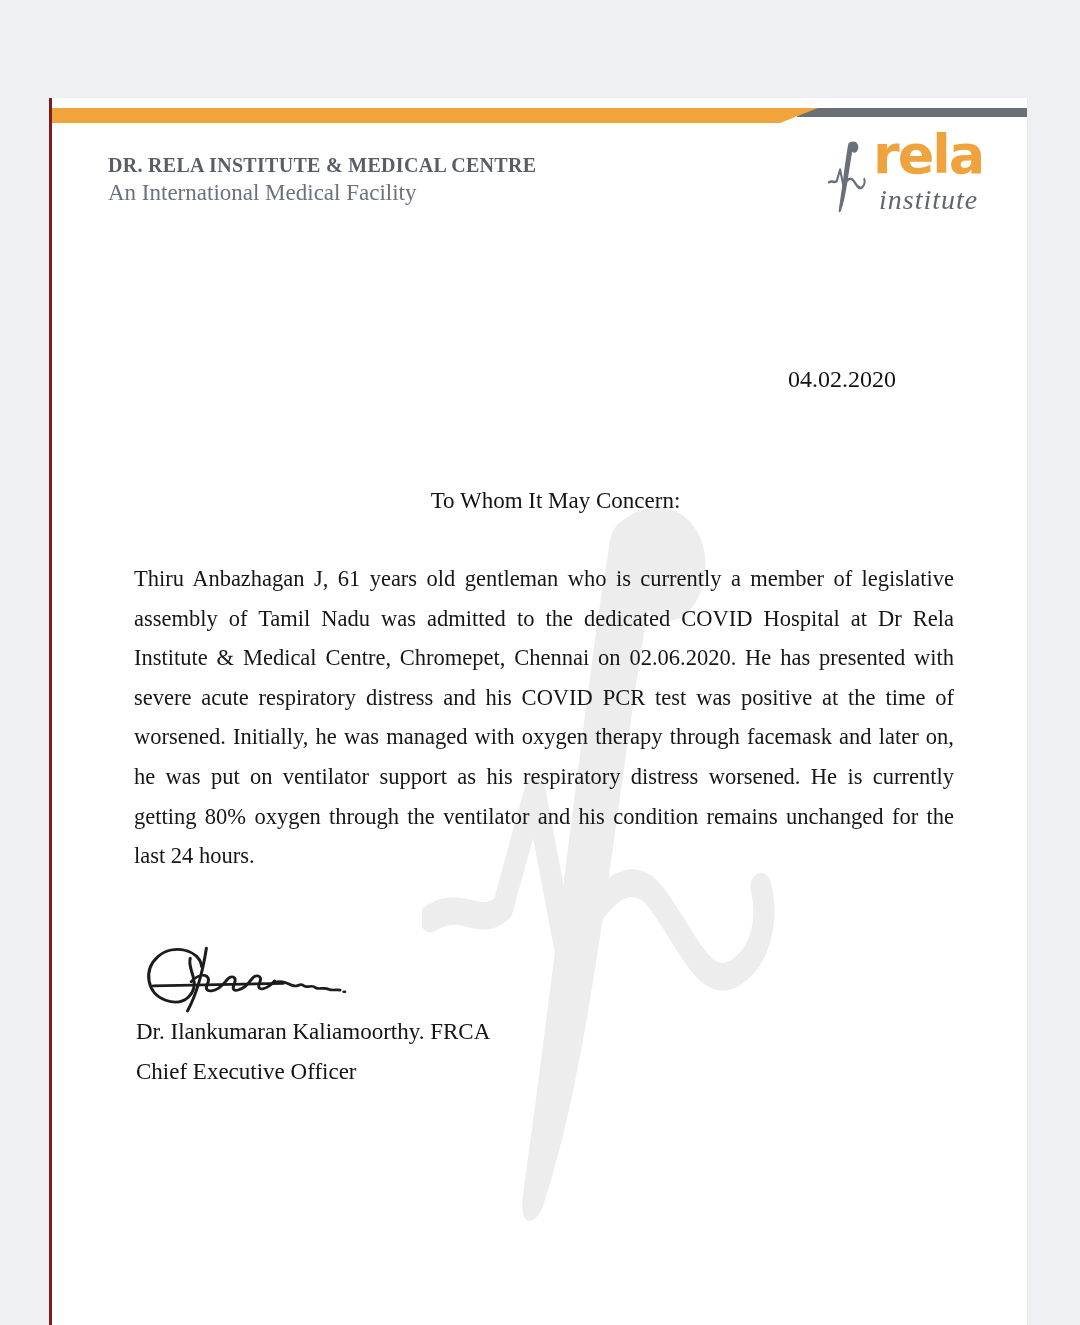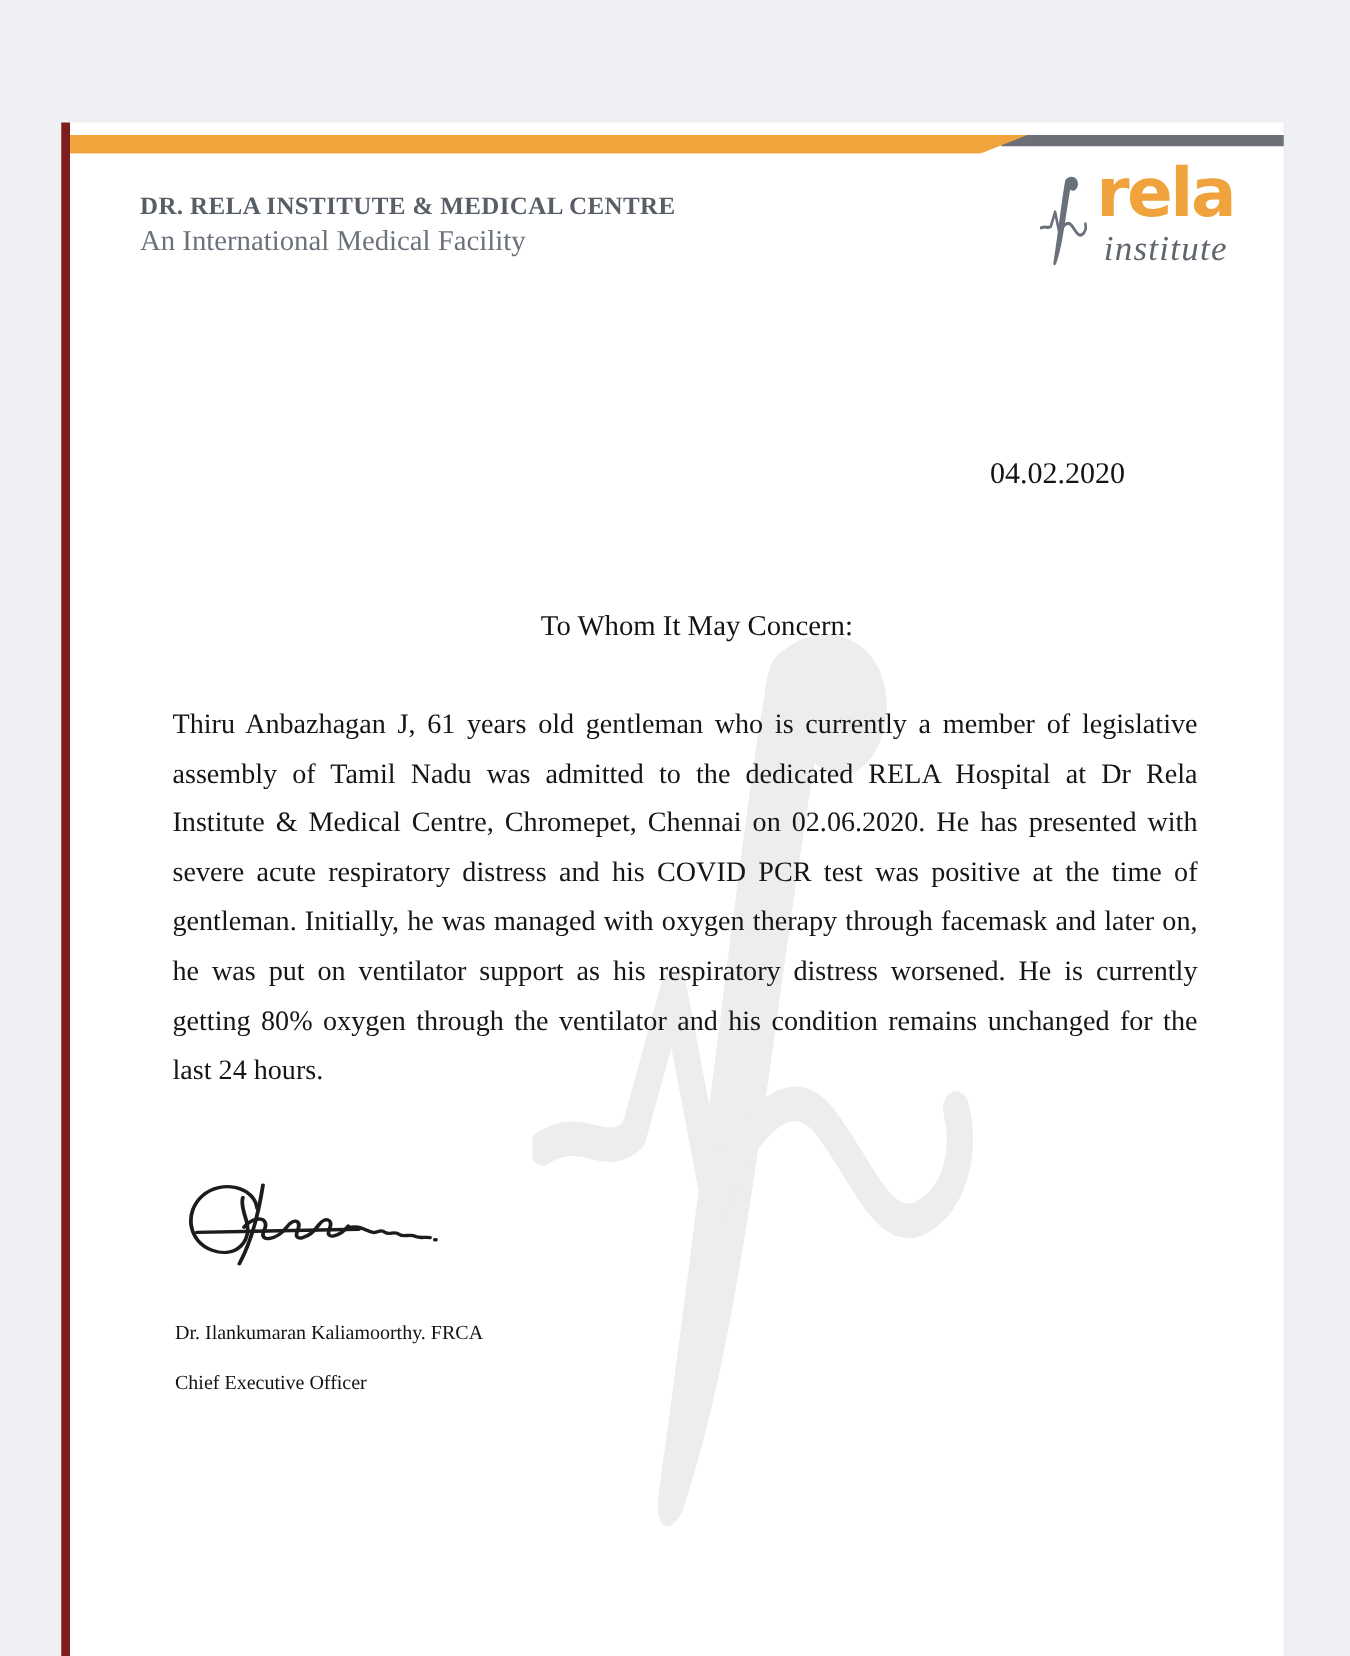--- a/index.html
+++ b/index.html
@@ -7,21 +7,21 @@
     width: 1080px; height: 1325px;
     background: #eef0f3;
     font-family: "Liberation Serif", serif;
     overflow: hidden;
     position: relative;
   }
   .page {
     position: absolute; left: 49px; top: 98px;
     width: 979px; height: 1227px;
     background: #ffffff;
-    border-left: 7px solid #7f1d1d;
+    border-left: 3px solid #7f1d1d;
     border-right: 1px solid #e9ebee;
   }
   
   .band-gray {
     position: absolute; left: 745px; right: 0; top: 10px; height: 9px;
     background: #6b7076;
   }
   .band-orange {
     position: absolute; left: 0; top: 10px; width: 766px; height: 15px;
     background: #f2a43c;
@@ -63,22 +63,22 @@
     text-align: center; font-size: 23px; color: #131313;
   }
   .body-text {
     position: absolute; left: 82px; top: 461px; width: 820px;
     font-size: 22.5px; line-height: 39.6px; color: #161616;
   }
   .body-text .line { text-align: justify; text-align-last: justify; }
   .body-text .line.last { text-align-last: left; }
   .signature { position: absolute; left: 89px; top: 840px; width: 218px; height: 84px; }
   .signer {
-    position: absolute; left: 84px; top: 949px;
-    font-size: 16px; line-height: 39.5px; color: #131313;
+    position: absolute; left: 84px; top: 914px;
+    font-size: 23px; line-height: 39.5px; color: #131313;
   }
 </style>
 </head>
 <body>
 
 <div class="page">
 
   <div class="band-gray"></div>
   <div class="band-orange"></div>
 
@@ -95,24 +95,24 @@
     <path d="M 1,40 C 5,38 7,41 10,39 L 14,28 L 18,44 C 22,37 26,35 29,38 C 33,42 35,47 39,45 C 42,43.5 43,40 42,37" fill="none" stroke="#6a7079" stroke-width="2.4" stroke-linecap="round" stroke-linejoin="round"></path>
   </svg>
   <div class="logo-wordmark">rela</div>
   <div class="logo-subtext">institute</div>
 
   <div class="date">04.02.2020</div>
   <div class="salutation">To Whom It May Concern:</div>
 
   <div class="body-text">
     <div class="line">Thiru Anbazhagan J, 61 years old gentleman who is currently a member of legislative</div>
-    <div class="line">assembly of Tamil Nadu was admitted to the dedicated RELA Hospital at Dr Rela</div>
+    <div class="line">assembly of Tamil Nadu was admitted to the dedicated COVID Hospital at Dr Rela</div>
     <div class="line">Institute &amp; Medical Centre, Chromepet, Chennai on 02.06.2020. He has presented with</div>
     <div class="line">severe acute respiratory distress and his COVID PCR test was positive at the time of</div>
-    <div class="line">gentleman. Initially, he was managed with oxygen therapy through facemask and later on,</div>
+    <div class="line">worsened. Initially, he was managed with oxygen therapy through facemask and later on,</div>
     <div class="line">he was put on ventilator support as his respiratory distress worsened. He is currently</div>
     <div class="line">getting 80% oxygen through the ventilator and his condition remains unchanged for the</div>
     <div class="line last">last 24 hours.</div>
   </div>
 
   <svg class="signature" viewBox="0 0 230 100" preserveAspectRatio="none" aria-hidden="true">
     <g fill="none" stroke="#1c1c1c" stroke-width="3.2" stroke-linecap="round" stroke-linejoin="round">
       <path d="M 64,34 C 62,14 34,6 18,22 C 2,38 6,66 26,74 C 46,82 60,66 55,46 C 53,38 50,30 52,24"></path>
       <path d="M 69,12 C 66,34 60,64 49,87"></path>
       <path d="M 53,52 C 63,40 75,43 70,55 C 65,67 80,65 89,52 C 95,43 102,45 98,56 C 94,67 108,63 116,50 C 121,42 129,44 125,54 C 121,65 134,61 141,51"></path>

